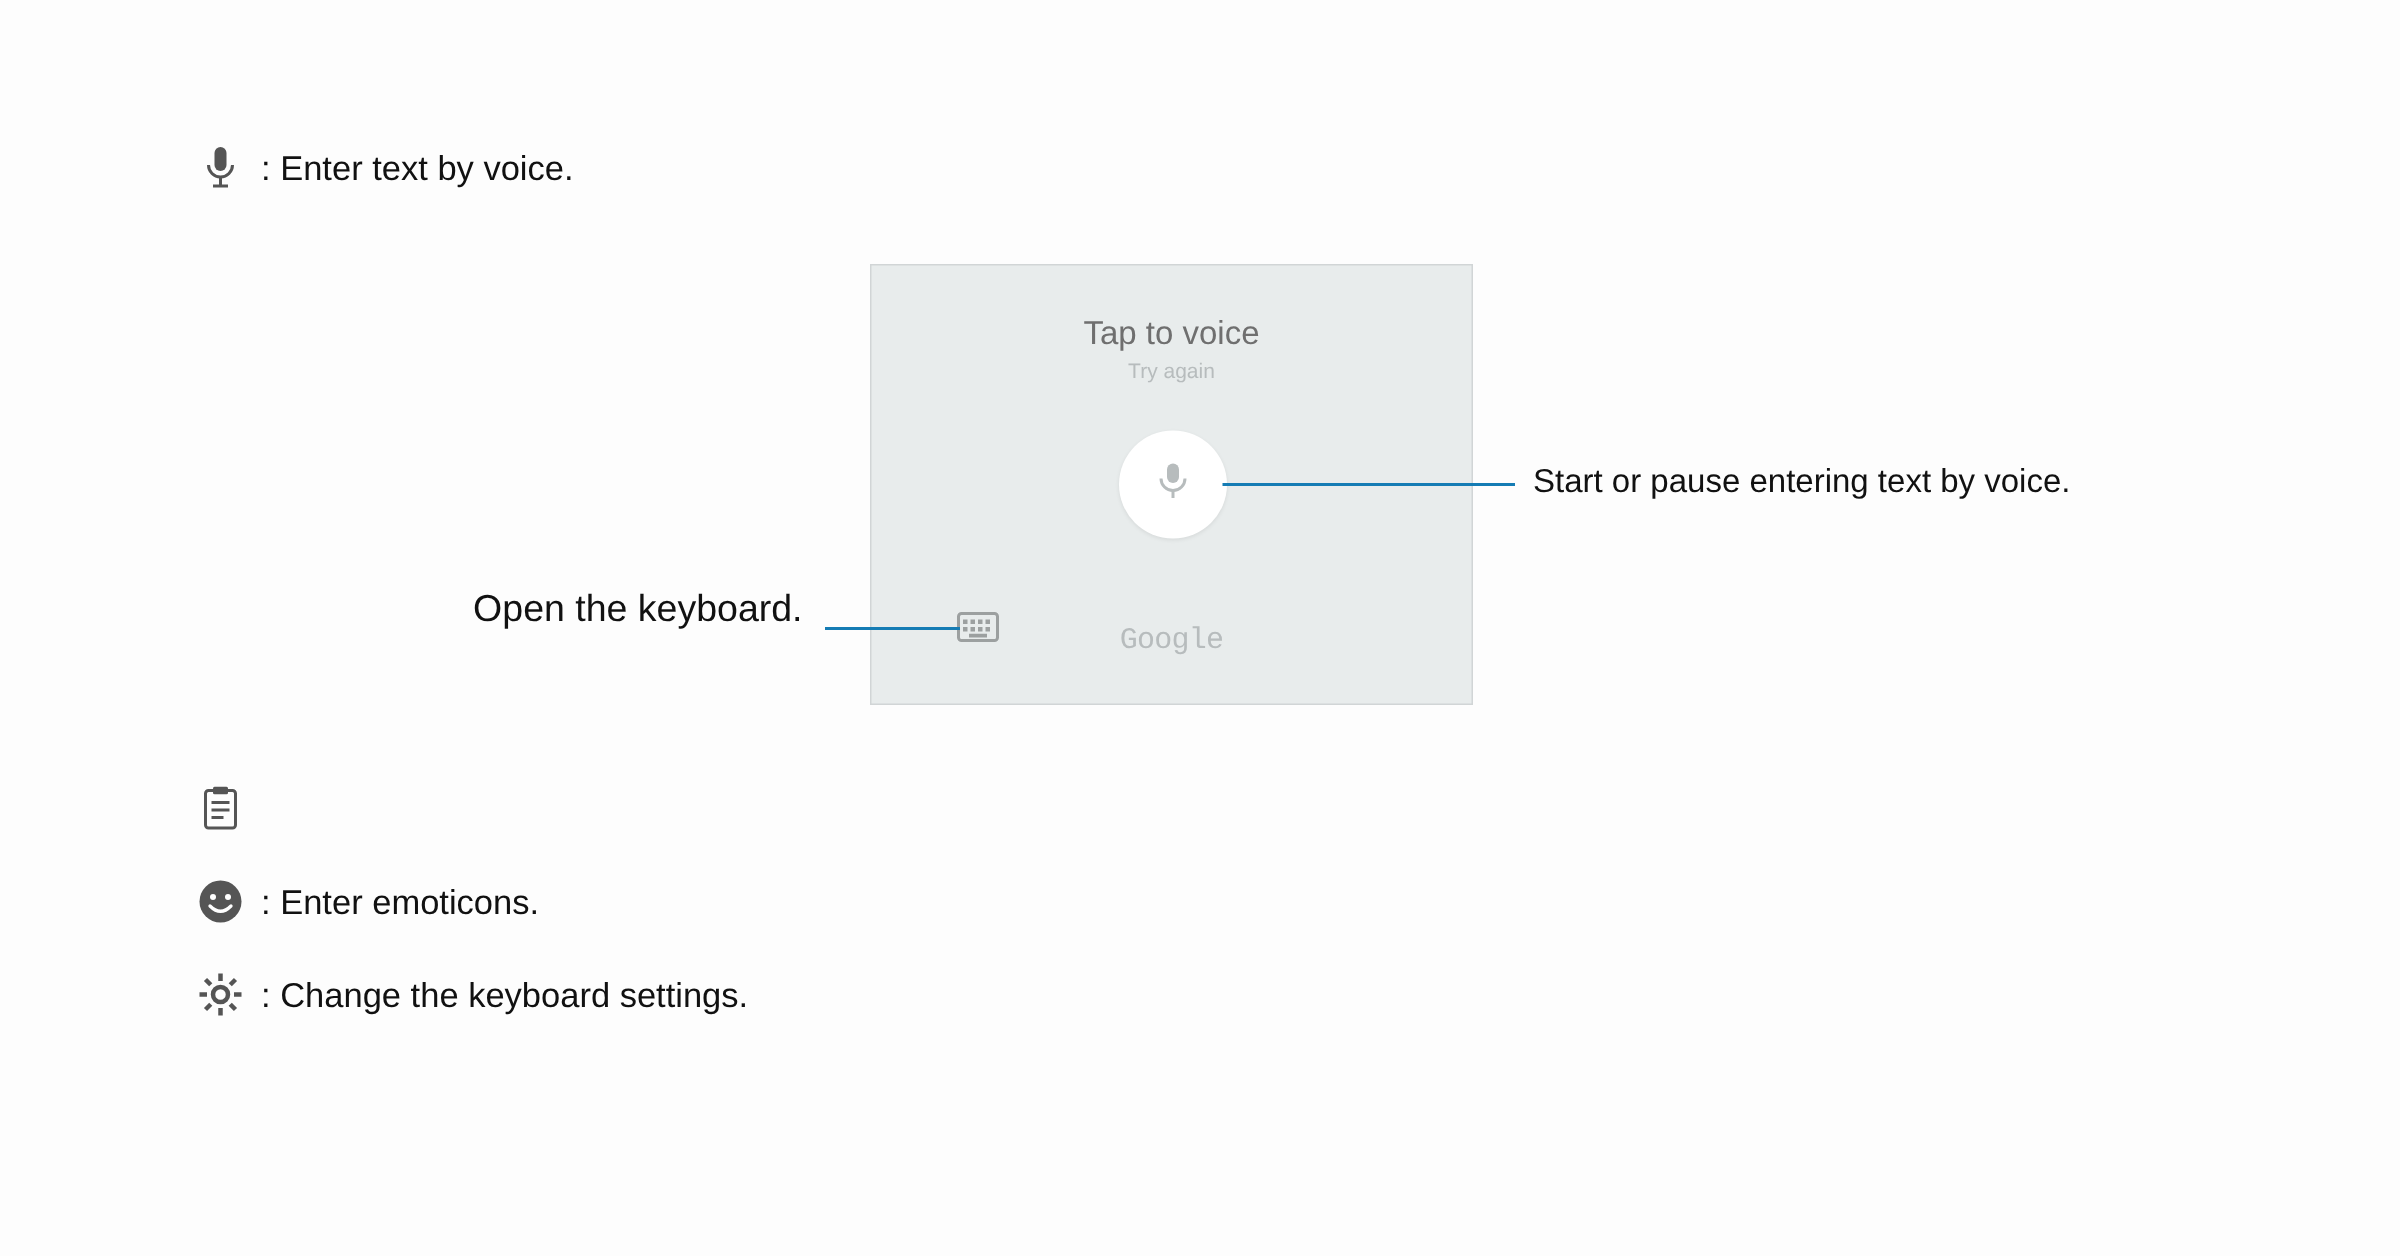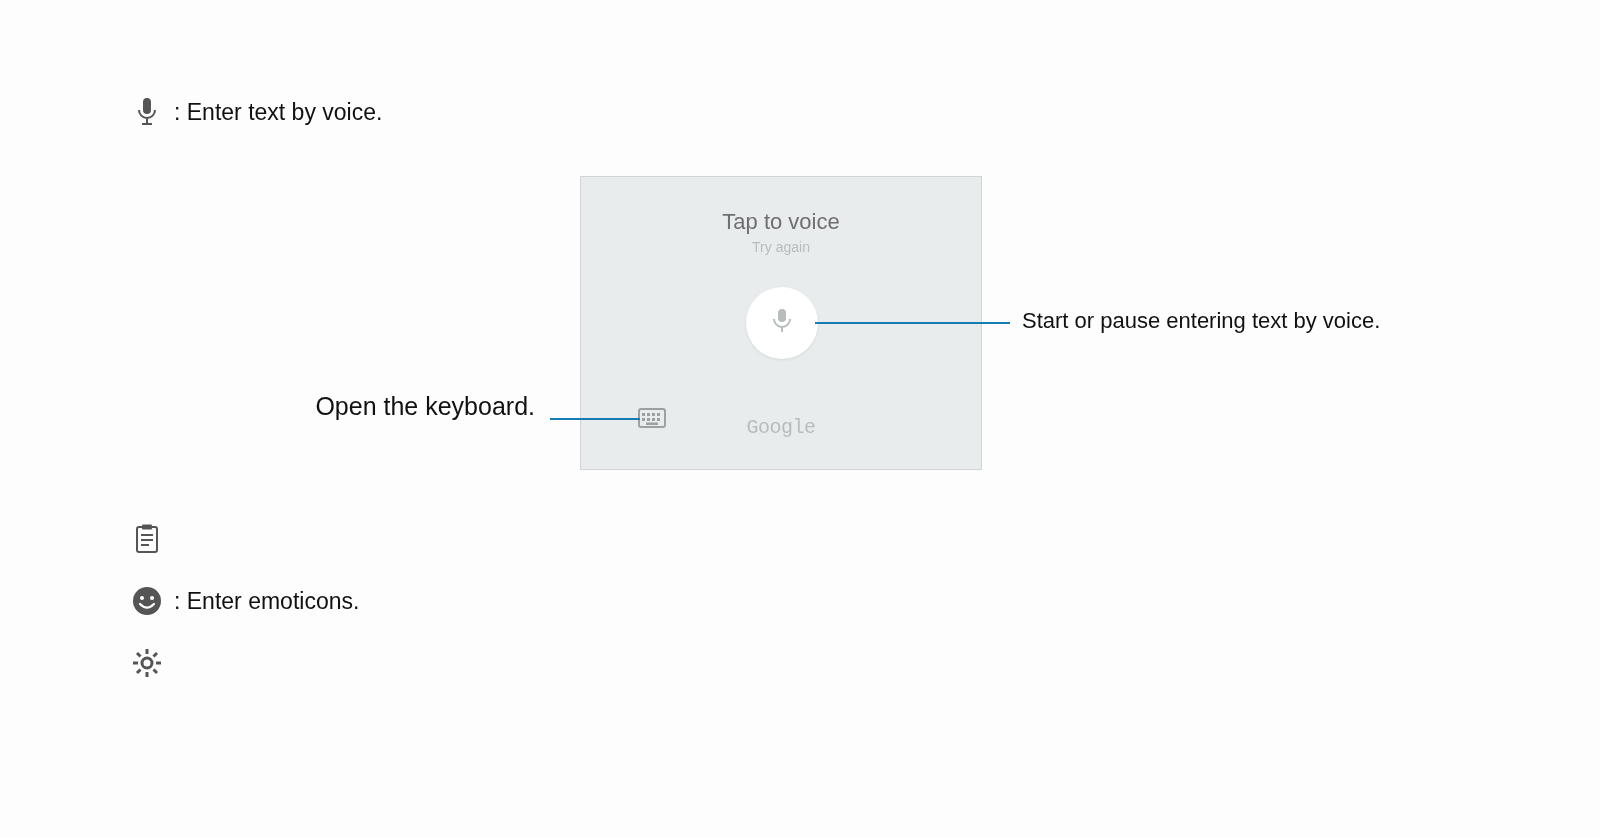--- a/index.html
+++ b/index.html
@@ -210,13 +210,14 @@
         <line x1="15" y1="24" x2="15" y2="29"></line>
         <line x1="1" y1="15" x2="6" y2="15"></line>
         <line x1="24" y1="15" x2="29" y2="15"></line>
         <line x1="5" y1="5" x2="8.5" y2="8.5"></line>
         <line x1="21.5" y1="21.5" x2="25" y2="25"></line>
         <line x1="25" y1="5" x2="21.5" y2="8.5"></line>
         <line x1="8.5" y1="21.5" x2="5" y2="25"></line>
       </g>
     </svg>
   </span>
+  <span>: Change the keyboard settings.</span>
 </div>
 
 </body></html>

